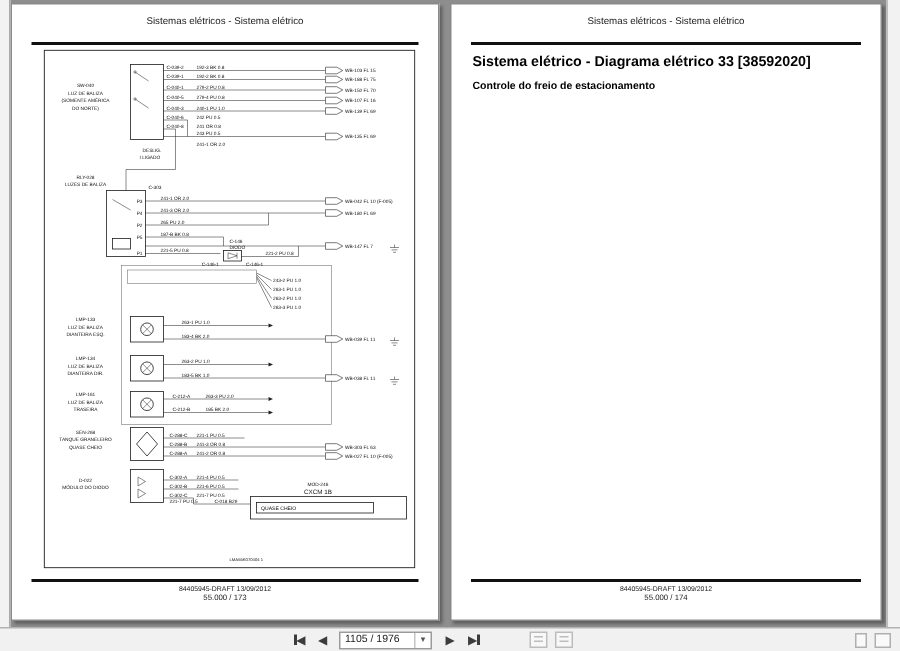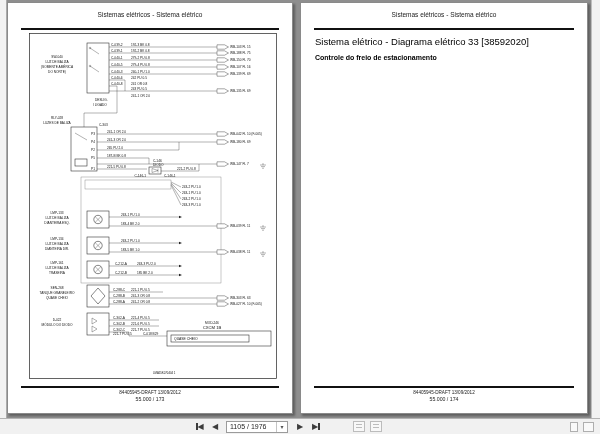--- a/index.html
+++ b/index.html
@@ -6,21 +6,21 @@
   body{width:600px;height:434px;font-family:"Liberation Sans","DejaVu Sans",sans-serif;background:#8e8e8e;overflow:hidden;}
   .viewer{position:relative;width:600px;height:434px;}
   .canvas{position:absolute;left:0;top:0;width:600px;height:418px;background:#8e8e8e;}
   .leftstrip{position:absolute;left:0;top:0;width:6px;height:418px;background:#f2f2f2;border-right:1px solid #aaa;}
   .scrollstrip{position:absolute;right:0;top:0;width:8px;height:418px;background:#f2f2f2;border-left:1px solid #bdbdbd;}
   .page{position:absolute;top:2px;height:412px;background:#ffffff;border:1px solid #8a8a8a;box-shadow:2px 2px 2px rgba(40,40,40,.45);box-sizing:border-box;}
   .page.left{left:7px;width:286px;}
   .page.right{left:300px;width:288px;}
   .pghead{position:absolute;top:8px;left:0;right:0;text-align:center;font-size:6.5px;color:#222;}
   .pgrule{position:absolute;left:13px;right:13px;top:25px;height:2px;background:#111;}
-  .title{position:absolute;left:14px;top:33px;font-size:9.5px;font-weight:normal;color:#000;}
+  .title{position:absolute;left:14px;top:33px;font-size:9.5px;font-weight:bold;color:#000;}
   .subtitle{position:absolute;left:14px;top:51px;font-size:7px;font-weight:bold;color:#000;}
   .footrule{position:absolute;left:13px;right:13px;top:383px;height:1.5px;background:#111;}
   .footdoc{position:absolute;left:0;right:0;top:387px;text-align:center;font-size:4.6px;color:#222;}
   .footpage{position:absolute;left:0;right:0;top:393px;text-align:center;font-size:5.2px;color:#222;}
   .dsvg{position:absolute;left:21px;top:30px;width:248px;height:346px;}
   .dsvg text{font-family:"Liberation Sans","DejaVu Sans",sans-serif;fill:#111;}
   .dsvg .w{stroke:#222;stroke-width:.35;fill:none;}
   .dsvg .bx{stroke:#222;stroke-width:.55;fill:none;}
   .dsvg .lt{stroke:#777;stroke-width:.4;fill:none;}
   .dsvg .fl{stroke:#222;stroke-width:.4;fill:#fff;}

